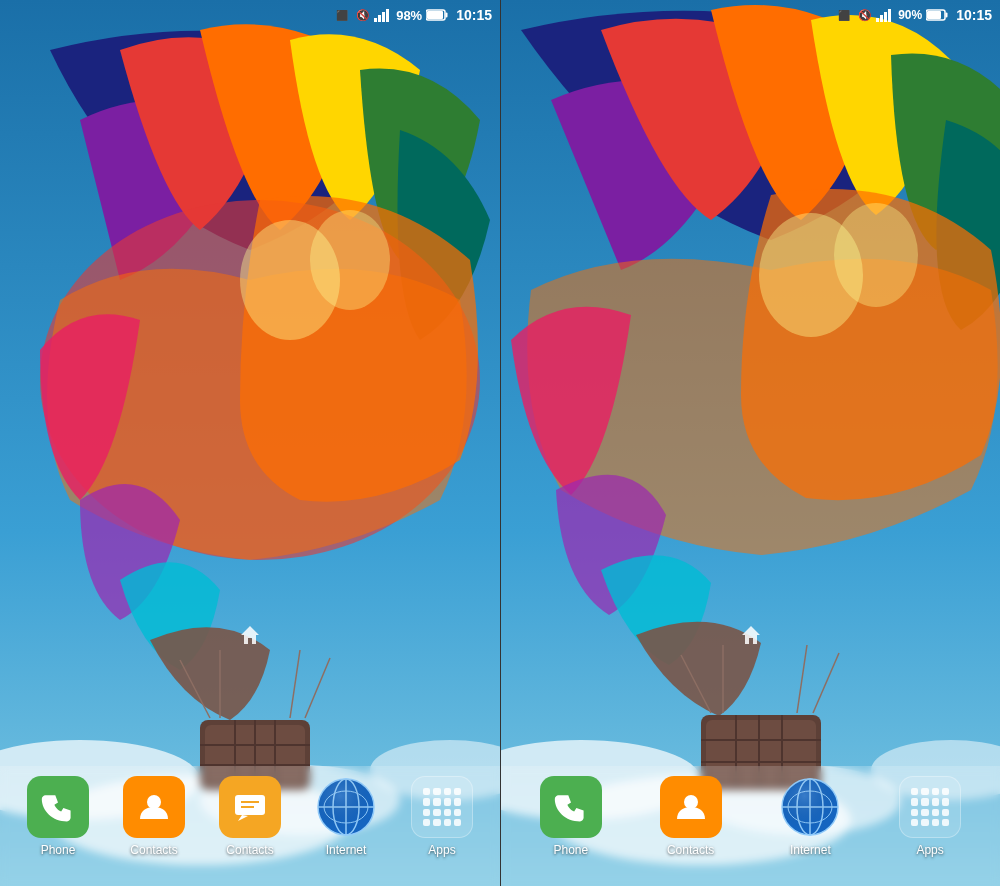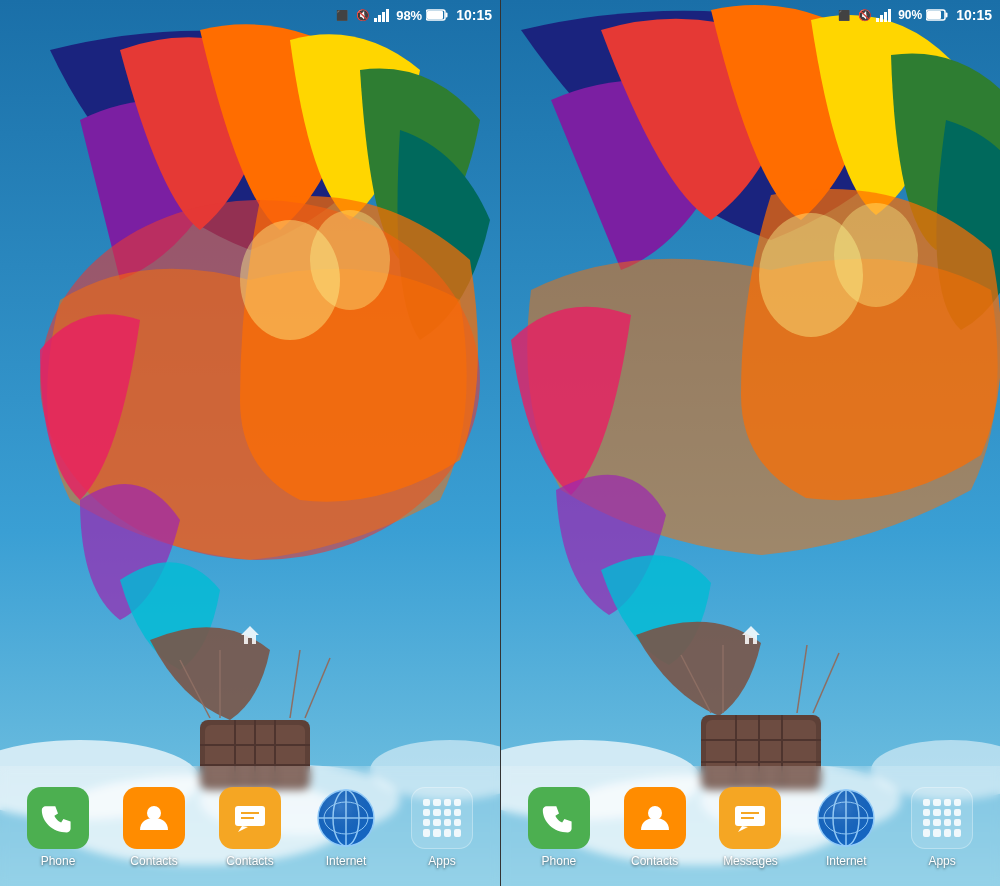--- a/index.html
+++ b/index.html
@@ -69,21 +69,21 @@
       color: rgba(255,255,255,0.85);
       font-size: 18px;
     }
 
     
     .dock {
       position: relative;
       z-index: 10;
       height: 120px;
       display: flex;
-      align-items: center;
+      align-items: flex-start;
       justify-content: space-around;
       padding: 10px 10px 8px;
       background: rgba(255,255,255,0.18);
       backdrop-filter: blur(4px);
     }
 
     .dock-item {
       display: flex;
       flex-direction: column;
       align-items: center;
@@ -424,31 +424,20 @@
     <div class="dock-item">
       <div class="dock-icon" style="background:#FF8C00; border-radius:14px; width:62px; height:62px; display:flex; align-items:center; justify-content:center;">
         <svg width="36" height="36" viewBox="0 0 36 36">
           <circle cx="18" cy="13" r="7" fill="white"></circle>
           <path d="M4 30c0-8 6-12 14-12s14 4 14 12" fill="white"></path>
         </svg>
       </div>
       <span class="dock-label">Contacts</span>
     </div>
 
-    <div class="dock-item">
-      <div class="dock-icon" style="background:#F5A623; border-radius:14px; width:62px; height:62px; display:flex; align-items:center; justify-content:center;">
-        <svg width="36" height="36" viewBox="0 0 36 36">
-          <rect x="3" y="6" width="30" height="20" rx="3" fill="white"></rect>
-          <path d="M10 26 L6 32 L16 27" fill="white"></path>
-          <line x1="9" y1="13" x2="27" y2="13" stroke="#F5A623" stroke-width="2"></line>
-          <line x1="9" y1="18" x2="22" y2="18" stroke="#F5A623" stroke-width="2"></line>
-        </svg>
-      </div>
-      <span class="dock-label">Messages</span>
-    </div>
 
     <div class="dock-item">
       <div class="dock-icon icon-internet" style="background:transparent;">
         <svg width="62" height="62" viewBox="0 0 62 62">
           <circle cx="31" cy="31" r="28" fill="#1565c0"></circle>
           <ellipse cx="31" cy="31" rx="13" ry="28" fill="none" stroke="#90caf9" stroke-width="1.5"></ellipse>
           <circle cx="31" cy="31" r="28" fill="none" stroke="#90caf9" stroke-width="1.5"></circle>
           <line x1="3" y1="31" x2="59" y2="31" stroke="#90caf9" stroke-width="1.5"></line>
           <line x1="31" y1="3" x2="31" y2="59" stroke="#90caf9" stroke-width="1.5"></line>
           <ellipse cx="31" cy="31" rx="22" ry="16" fill="none" stroke="#90caf9" stroke-width="1"></ellipse>

